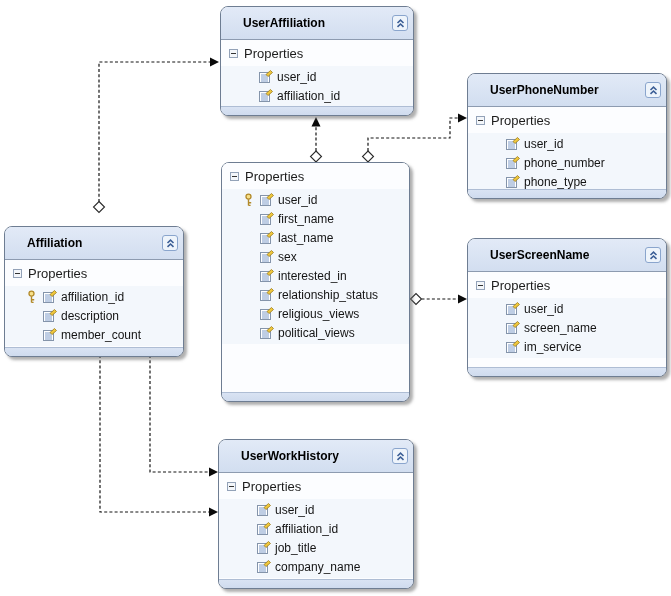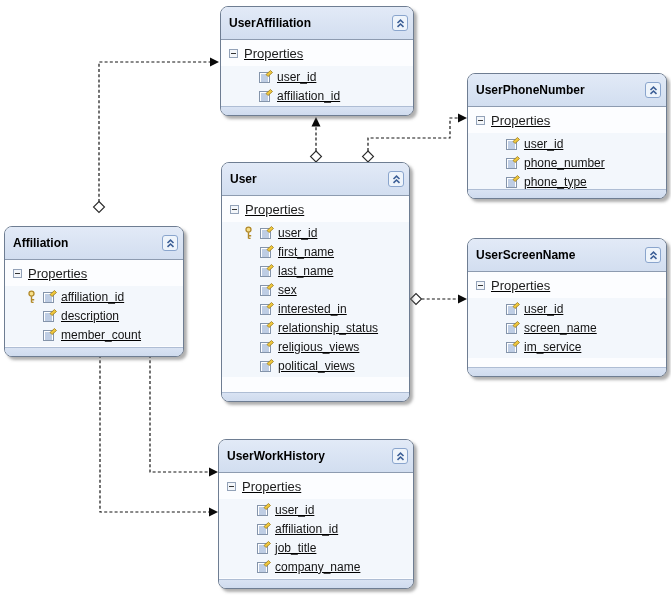--- a/index.html
+++ b/index.html
@@ -15,29 +15,29 @@
   .entity{
     position:absolute;z-index:1;box-sizing:border-box;
     background:#fcfdff;border:1px solid #6e7d92;border-radius:8px;
     box-shadow:3px 3px 3px rgba(110,110,110,0.55);
     overflow:hidden;
   }
   .ehead{
     height:32px;display:flex;align-items:center;
     background:linear-gradient(#e2eaf7,#d2def0);
     border-bottom:1px solid #8d9bb0;
-    padding:0 5px 0 8px;
+    padding:0 5px 0 22px;
   }
   .etitle{font-size:12px;font-weight:bold;color:#000;flex:1 1 auto;white-space:nowrap;}
   .collapse-btn{
     width:16px;height:16px;flex:0 0 auto;box-sizing:border-box;
     border:1px solid #8aa5cd;border-radius:3px;background:#eef4fb;
     display:flex;align-items:center;justify-content:center;cursor:pointer;
   }
-  .ebody{background:#fcfdff;text-decoration:underline;}
+  .ebody{background:#fcfdff;}
   .props-header{
     height:26px;display:flex;align-items:center;gap:6px;
     padding-left:8px;background:#fcfdff;
   }
   .props-label{font-size:13px;color:#1c1c1c;}
   .rows{background:#f3f7fc;padding:1px 1px 2px 0;}
   .prow{
     display:flex;align-items:center;height:19px;padding-left:38px;
   }
   .prow.haskey{padding-left:21px;}
@@ -200,29 +200,20 @@
               </svg>
             </span>
           <span class="pname">phone_type</span>
         </div>
       </div>
     </div>
     <div class="efoot"></div>
   </div>
 
   <div class="entity" style="left:221px;top:162px;width:189px;height:240px;">
-    <div class="ehead">
-      <span class="etitle">User</span>
-      <span class="collapse-btn">
-        <svg width="11" height="11" viewBox="0 0 11 11">
-            <path d="M2.5 5 L5.5 2.2 L8.5 5" fill="none" stroke="#3b5e96" stroke-width="1.6"></path>
-            <path d="M2.5 8.8 L5.5 6 L8.5 8.8" fill="none" stroke="#3b5e96" stroke-width="1.6"></path>
-          </svg>
-      </span>
-    </div>
     <div class="ebody">
       <div class="props-header">
         <svg width="9" height="9" viewBox="0 0 9 9">
             <rect x="0.5" y="0.5" width="8" height="8" fill="#f3f6fa" stroke="#93a2b8"></rect>
             <line x1="2" y1="4.5" x2="7" y2="4.5" stroke="#333" stroke-width="1.2"></line>
           </svg>
         <span class="props-label">Properties</span>
       </div>
       <div class="rows">
         <div class="prow haskey">

